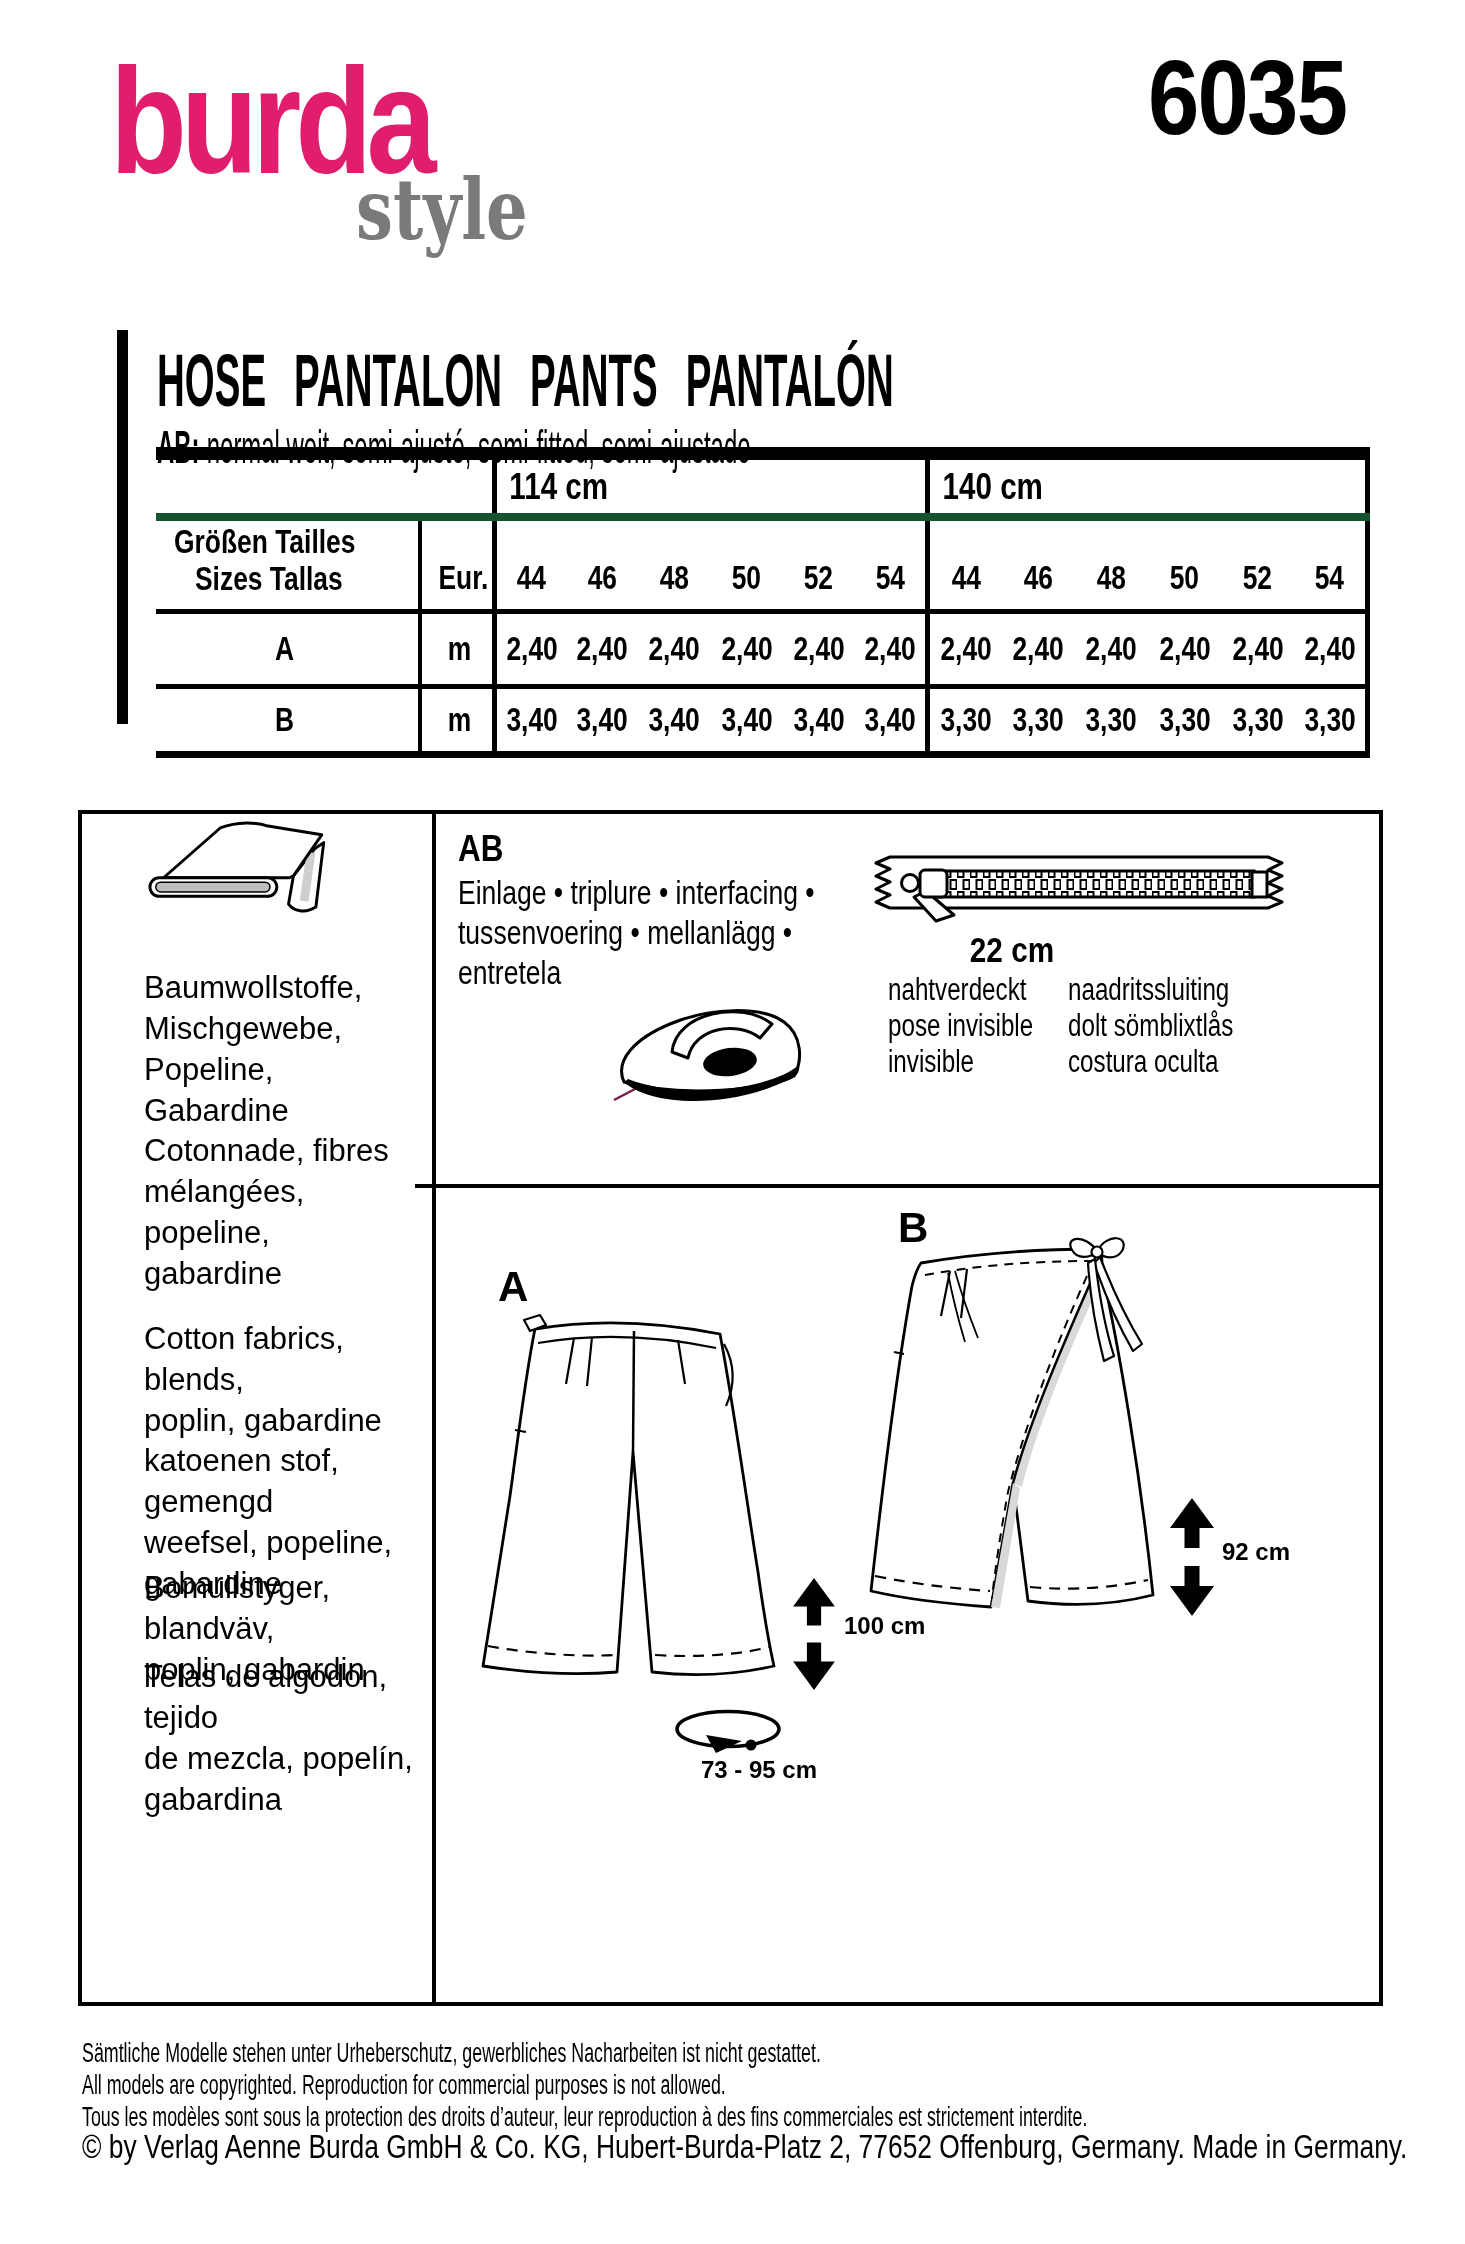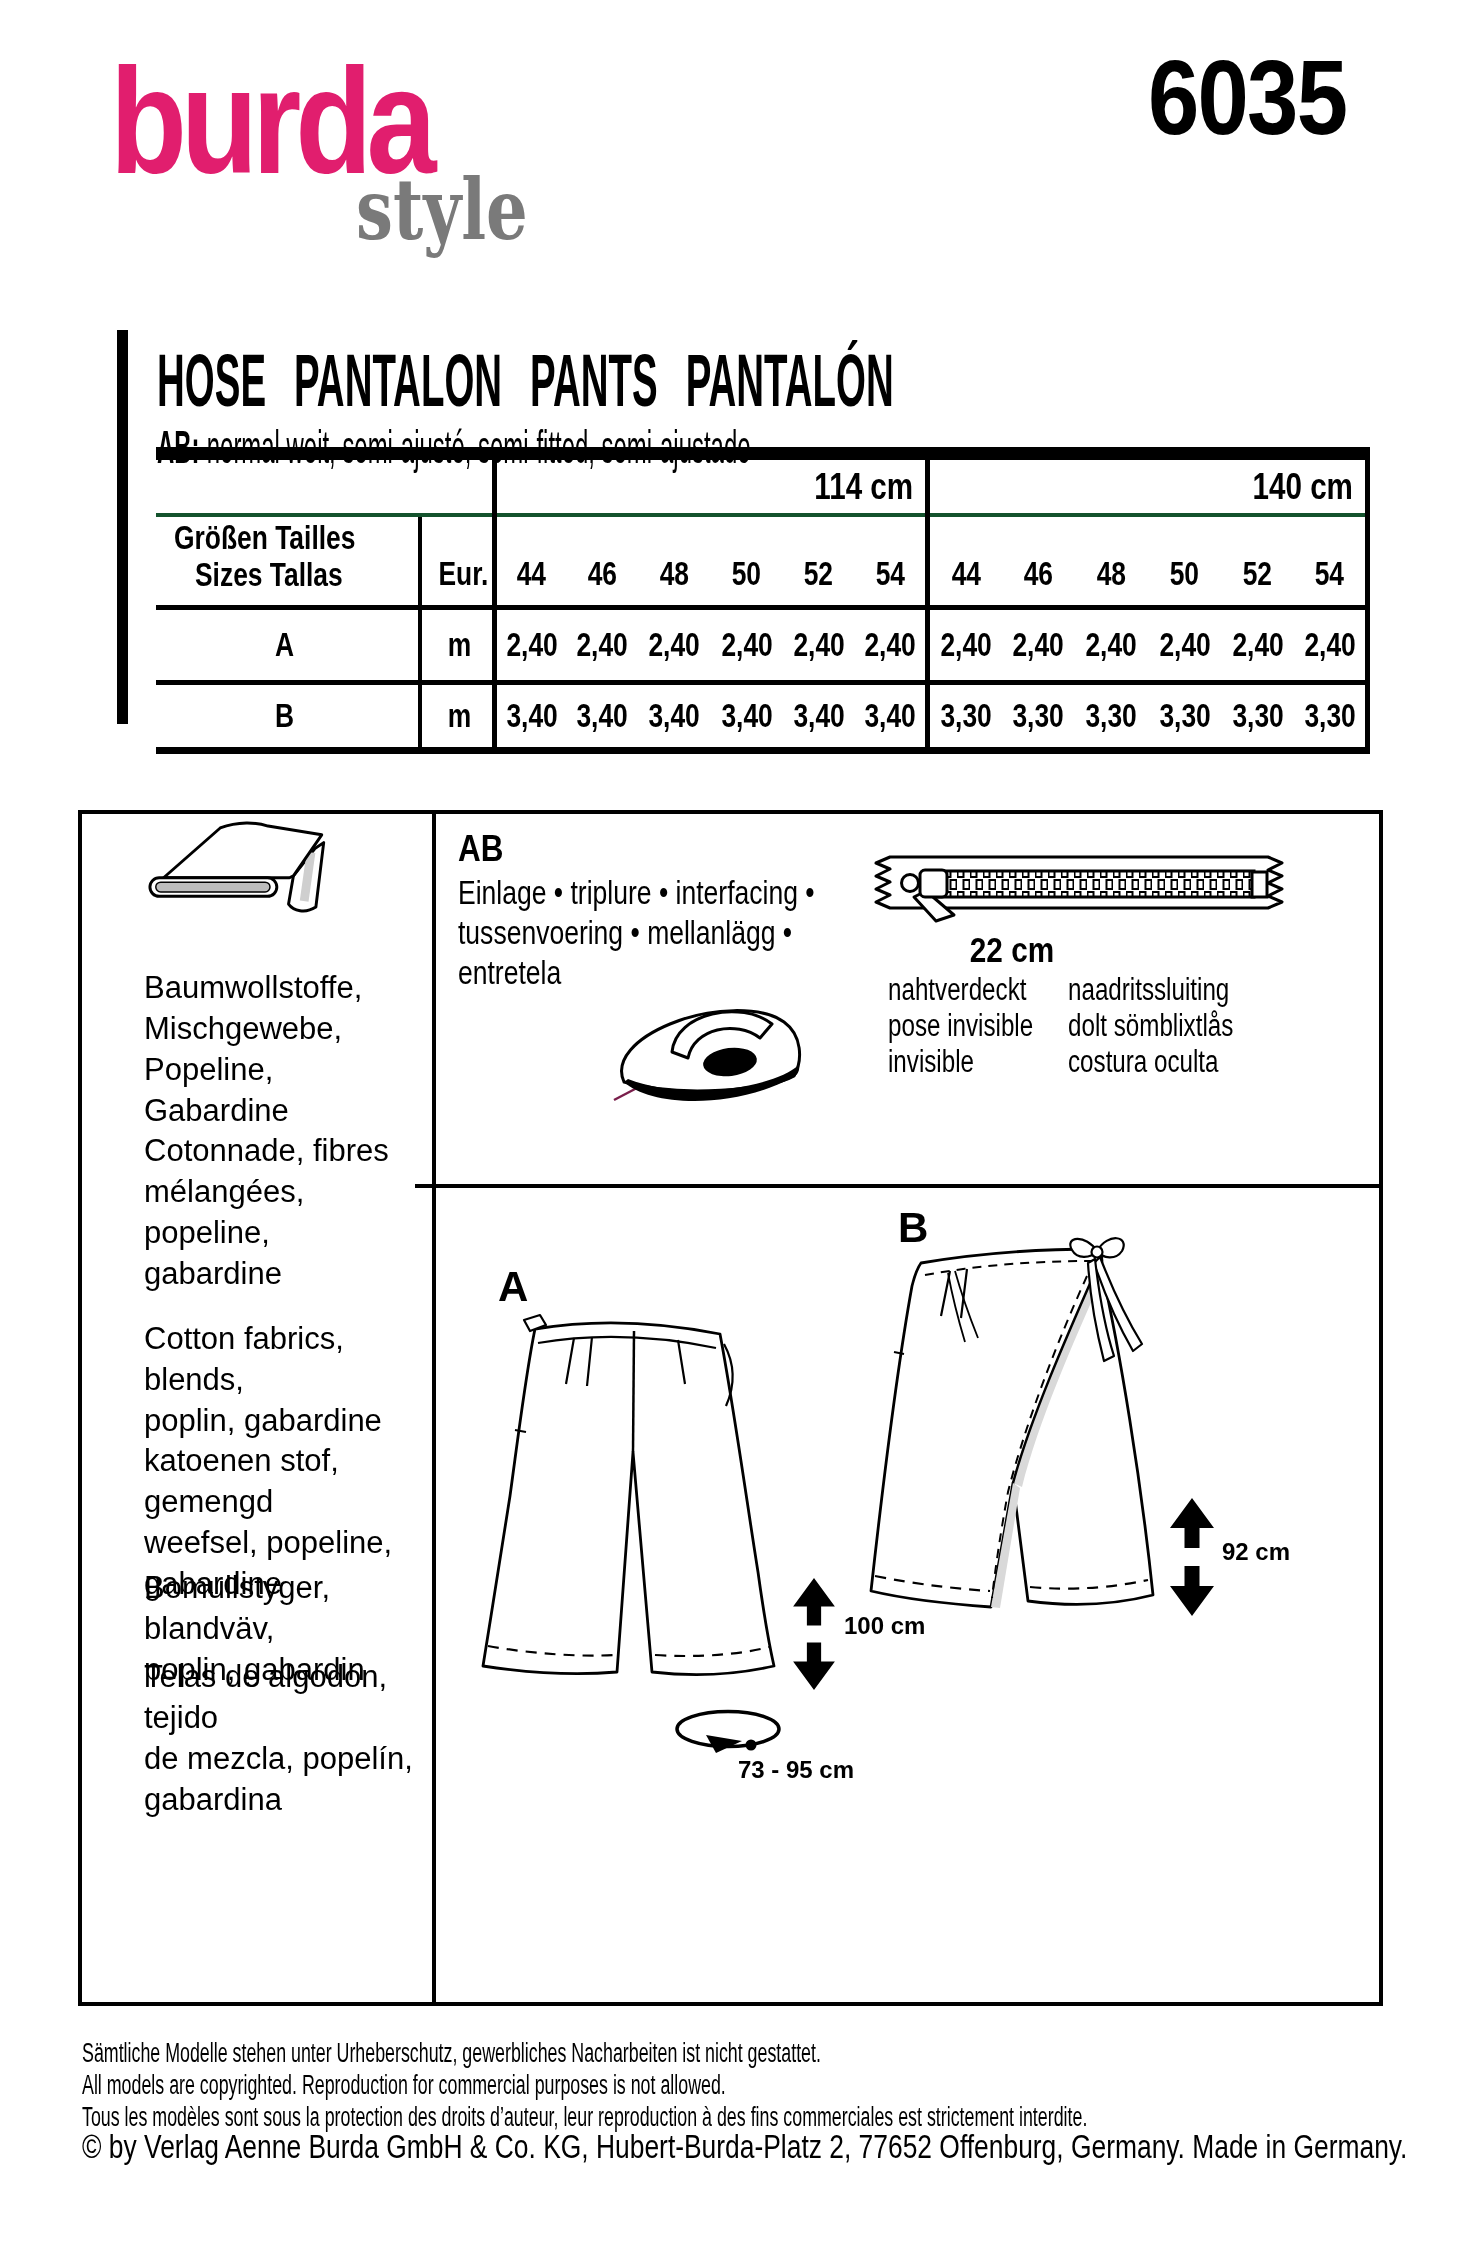--- a/index.html
+++ b/index.html
@@ -23,21 +23,21 @@
               transform:scaleX(0.52);transform-origin:left top;line-height:1;}
   .fit-line .ab{font-weight:bold;margin-right:14px;}
 
   
   table.yardage{position:absolute;left:156px;top:447px;width:1214px;border-collapse:collapse;
               table-layout:fixed;border-top:13px solid #000;}
   table.yardage td{padding:0;font-weight:bold;}
   .cx{display:inline-block;transform:scaleX(0.8);transform-origin:center center;white-space:nowrap;}
   .cxl{display:inline-block;transform:scaleX(0.8);transform-origin:left center;white-space:nowrap;}
   .cxr{display:inline-block;transform:scaleX(0.8);transform-origin:right center;white-space:nowrap;}
-  tr.hdr td{border-bottom:4px solid #14532d;height:53px;text-align:right;font-size:37px;vertical-align:middle;}
+  tr.hdr td{border-bottom:8px solid #14532d;height:53px;text-align:left;font-size:37px;vertical-align:middle;}
   td.hdr-left{border-right:5px solid #000;}
   td.grp{border-right:5px solid #000;}
   td.grp-last{border-right:5px solid #000;}
   tr.sizes td{border-bottom:5px solid #000;height:76px;vertical-align:bottom;font-size:33px;text-align:center;padding-bottom:12px;}
   td.lab{border-right:4px solid #000;text-align:left;padding-left:4px;font-size:31px;padding-bottom:2px;}
   td.lab .ln{line-height:37px;}
   td.eur{border-right:5px solid #000;text-align:right;padding-right:3px;font-size:31px;}
   td.gsep{border-right:5px solid #000;}
   td.tend{border-right:5px solid #000;}
   tr.view td{border-bottom:5px solid #000;height:70px;vertical-align:middle;font-size:33px;text-align:center;}
@@ -49,21 +49,21 @@
   .materials-box{left:78px;top:810px;width:1305px;height:1196px;border:4px solid #000;box-sizing:border-box;}
   .left-col{position:absolute;left:0;top:0;width:337px;height:1188px;border-right:4px solid #000;box-sizing:border-box;margin-left:17px;}
   .right-divider{position:absolute;left:333px;top:370px;width:964px;height:4px;background:#000;}
   .fabric-block{position:absolute;left:45px;width:285px;font-size:31px;line-height:41px;white-space:pre-line;}
   .notion-head{font-size:37px;font-weight:bold;transform:scaleX(0.85);transform-origin:left top;line-height:1;}
   .cond-lines{font-size:34px;line-height:40px;transform:scaleX(0.78);transform-origin:left top;white-space:nowrap;}
   .zip-len{font-size:35px;font-weight:bold;text-align:center;transform:scaleX(0.85);transform-origin:center top;line-height:1;}
   .zip-col{font-size:31px;line-height:36px;transform:scaleX(0.78);transform-origin:left top;white-space:nowrap;}
   .view-letter{font-size:42px;font-weight:bold;line-height:1;}
   .dim-label{font-size:24px;font-weight:bold;white-space:nowrap;line-height:1;}
-  .waist-label{width:190px;text-align:right;}
+  .waist-label{width:190px;text-align:center;}
 
   
   .foot{left:82px;white-space:nowrap;transform-origin:left top;}
   .foot-sm{font-size:27px;transform:scaleX(0.66);line-height:1;}
   .foot-lg{font-size:33px;transform:scaleX(0.80);line-height:1;}
 
   svg{display:block;}
 </style>
 </head>
 <body>

